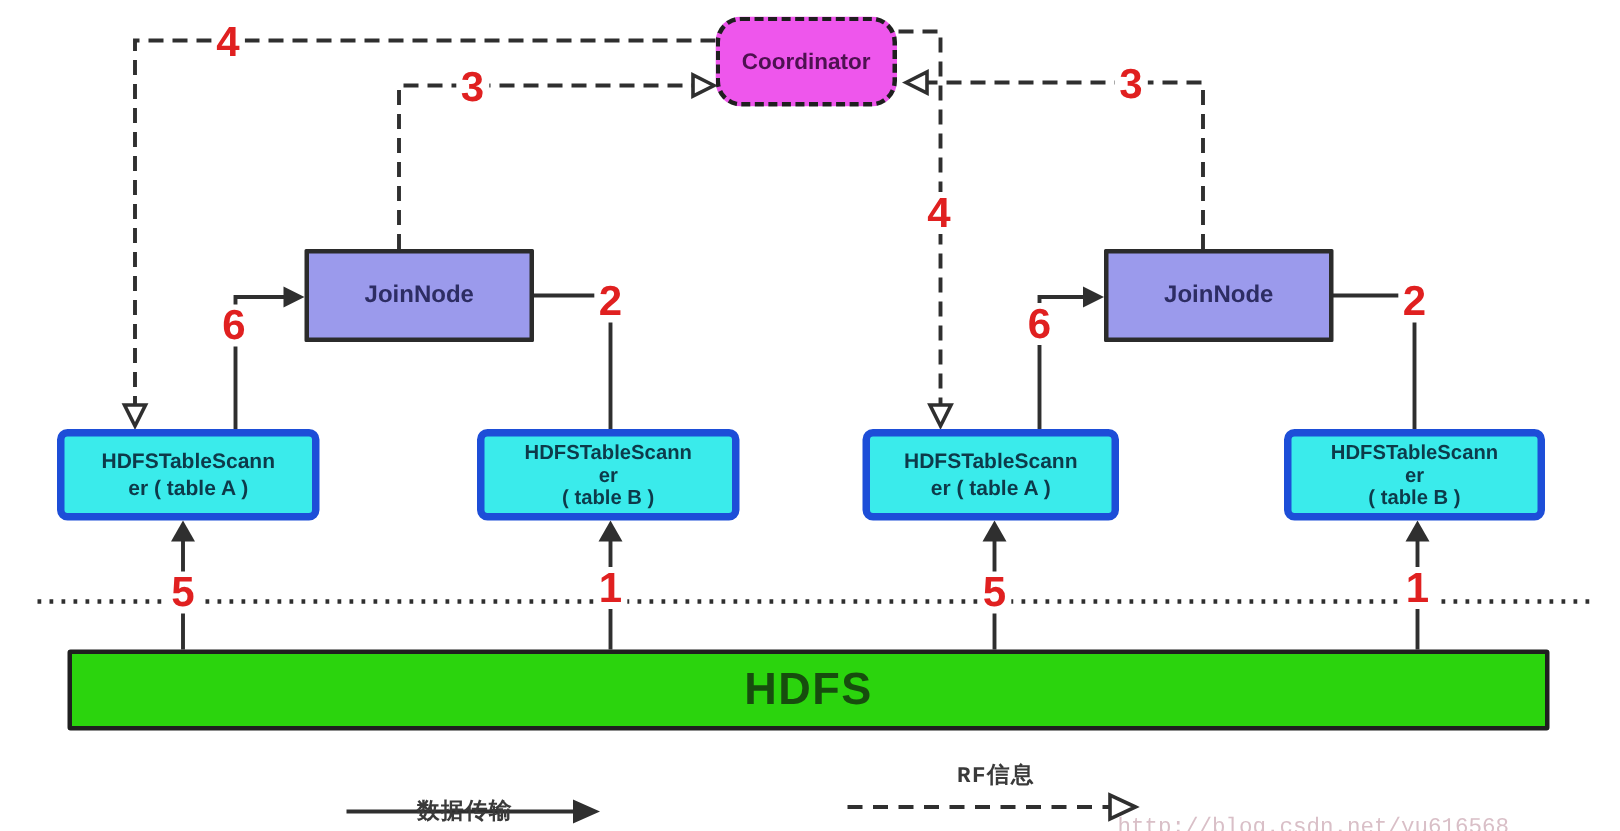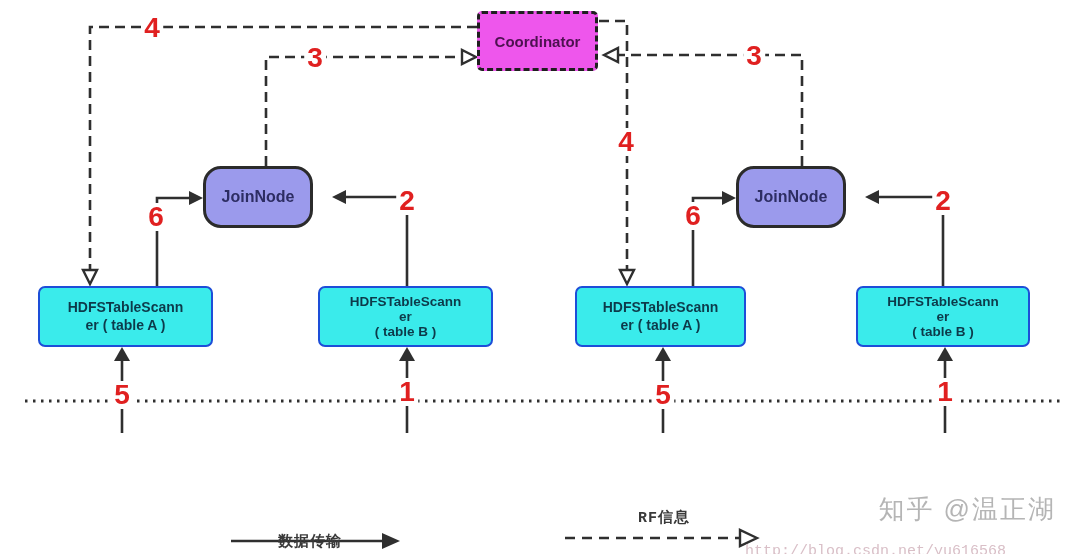--- a/index.html
+++ b/index.html
@@ -7,33 +7,33 @@
     position:relative;width:1080px;height:554px;overflow:hidden;
     background:#fff;font-family:"Liberation Sans","DejaVu Sans",sans-serif;
   }
   svg#wires{position:absolute;left:0;top:0;width:1080px;height:554px;}
   .node{
     position:absolute;display:flex;flex-direction:column;align-items:center;justify-content:center;
     text-align:center;font-weight:bold;box-sizing:border-box;
   }
   .coordinator{
     left:477px;top:11px;width:121px;height:60px;
-    background:#ee56ec;border:3px dashed #1f1f1f;border-radius:5px;
+    background:#ee56ec;border:3px dashed #1f1f1f;border-radius:17px;
     color:#4d1150;font-size:15px;
   }
   .joinnode{
-    width:110px;height:62px;top:166px;
-    background:#9b9aec;border:3px solid #2b2b2b;border-radius:18px;
+    width:153px;height:62px;top:166px;
+    background:#9b9aec;border:3px solid #2b2b2b;border-radius:1px;
     color:#2d2d63;font-size:16px;
   }
   .join-left{left:203px;}
   .join-right{left:736px;}
   .scanner{
     width:175px;height:61px;top:286px;
-    background:#3aebeb;border:2px solid #1d4ed8;border-radius:7px;
+    background:#3aebeb;border:5px solid #1d4ed8;border-radius:7px;
     color:#0d3a4a;font-size:14px;line-height:1.25;
   }
   .scanner.three{line-height:1.12;font-size:13.5px;}
   .sc1{left:38px;} .sc2{left:318px;} .sc3{left:575px;width:171px;} .sc4{left:856px;width:174px;}
   .hdfs{
     left:45px;top:433px;width:988px;height:54px;
     background:#2bd40d;border:3px solid #1f1f1f;border-radius:2px;
     color:#174d0e;font-size:30px;letter-spacing:1px;
   }
   .step{
@@ -127,33 +127,35 @@
   <div class="node scanner sc3">
     <span>HDFSTableScann</span>
     <span>er ( table A )</span>
   </div>
   <div class="node scanner three sc4">
     <span>HDFSTableScann</span>
     <span>er</span>
     <span>( table B )</span>
   </div>
 
+  <div class="node hdfs">
+    <span>HDFS</span>
+  </div>
 
   <div class="step" style="left:152px;top:28px;">4</div>
   <div class="step" style="left:315px;top:58px;">3</div>
   <div class="step" style="left:626px;top:142px;">4</div>
   <div class="step" style="left:754px;top:56px;">3</div>
   <div class="step" style="left:156px;top:217px;">6</div>
   <div class="step" style="left:407px;top:201px;">2</div>
   <div class="step" style="left:693px;top:216px;">6</div>
   <div class="step" style="left:943px;top:201px;">2</div>
   <div class="step" style="left:122px;top:395px;">5</div>
   <div class="step" style="left:407px;top:392px;">1</div>
   <div class="step" style="left:663px;top:395px;">5</div>
   <div class="step" style="left:945px;top:392px;">1</div>
 
   <div class="legend-text" style="left:310px;top:541px;">数据传输</div>
   <div class="legend-text" style="left:664px;top:517px;">RF信息</div>
 
-  <div class="watermark">知乎 @温正湖</div>
   <div class="footer-url">http://blog.csdn.net/yu616568</div>
 
 </div>
 
 </body></html>

